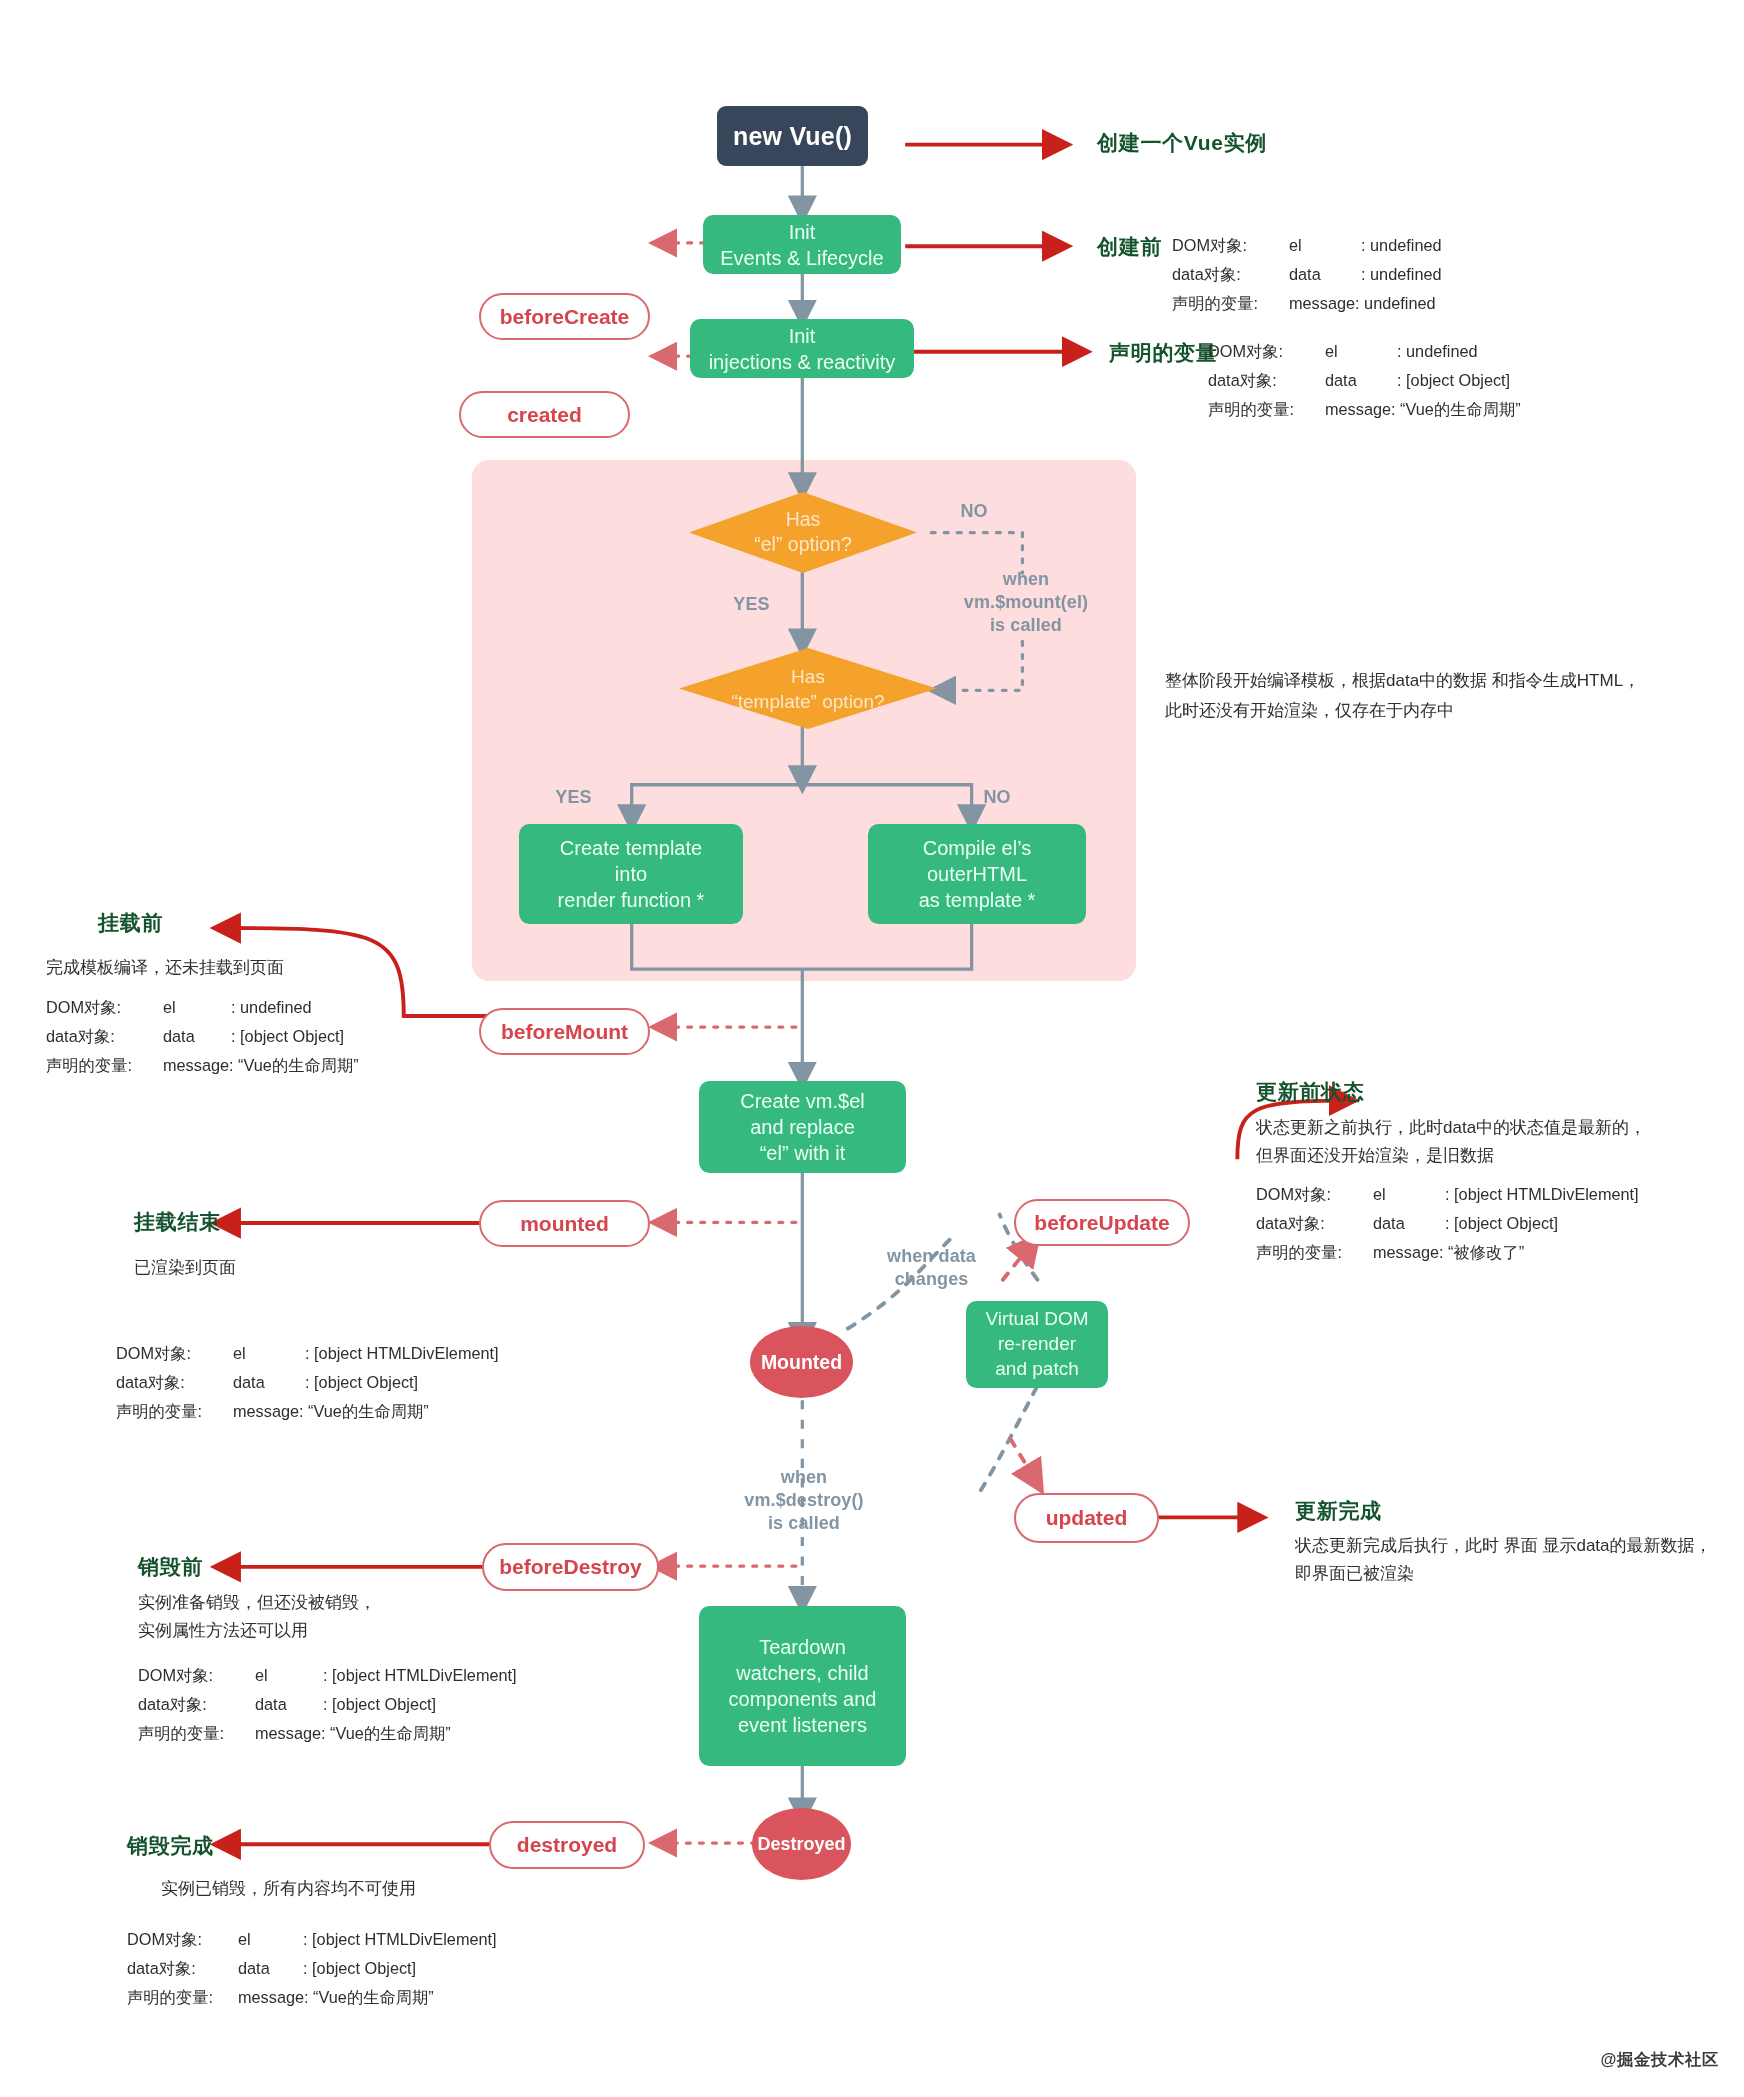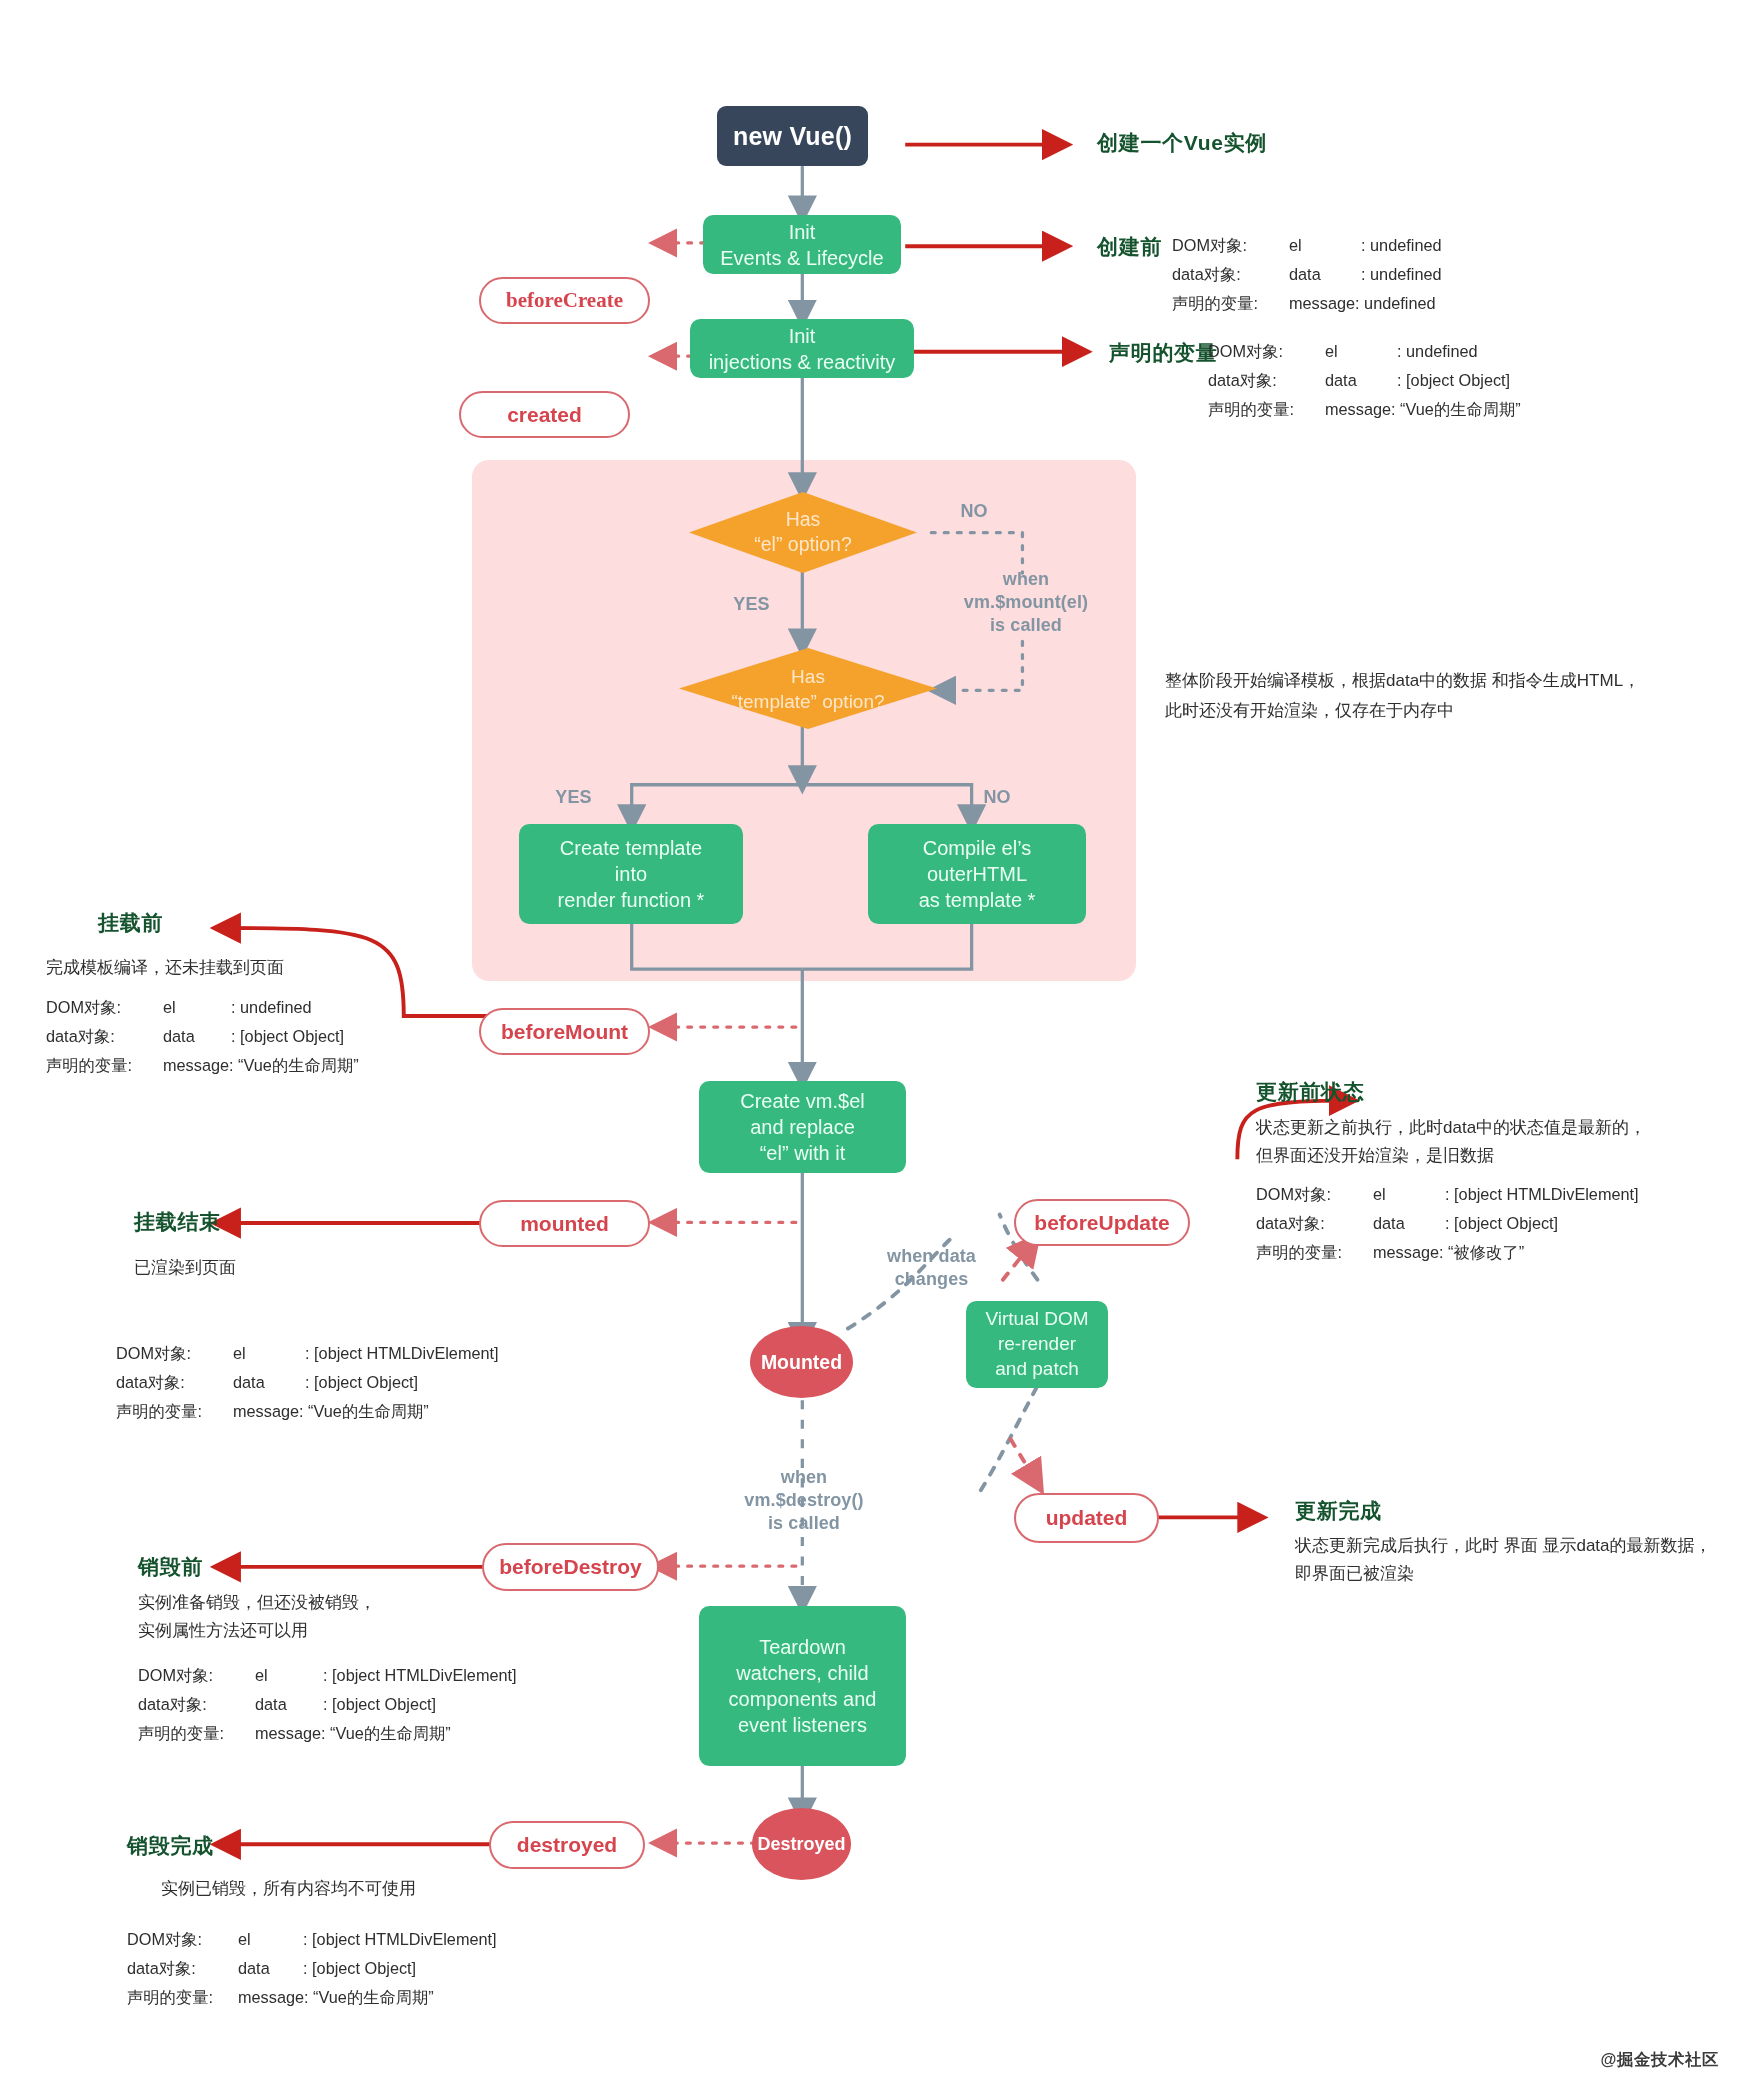--- a/index.html
+++ b/index.html
@@ -185,21 +185,21 @@
     <span>Teardown
 watchers, child
 components and
 event listeners</span>
   </div>
 
   <div class="node n-circle" style="left:752px;top:1808px;width:99px;height:72px;font-size:18px;">
     <span>Destroyed</span>
   </div>
 
-  <div class="node n-hook" style="left:479px;top:277px;width:171px;height:47px;font-family:Liberation Serif, serif;">
+  <div class="node n-hook" style="left:479px;top:293px;width:171px;height:47px;">
     <span>beforeCreate</span>
   </div>
   <div class="node n-hook" style="left:459px;top:391px;width:171px;height:47px;">
     <span>created</span>
   </div>
   <div class="node n-hook" style="left:479px;top:1008px;width:171px;height:47px;">
     <span>beforeMount</span>
   </div>
   <div class="node n-hook" style="left:479px;top:1200px;width:171px;height:47px;">
     <span>mounted</span>

